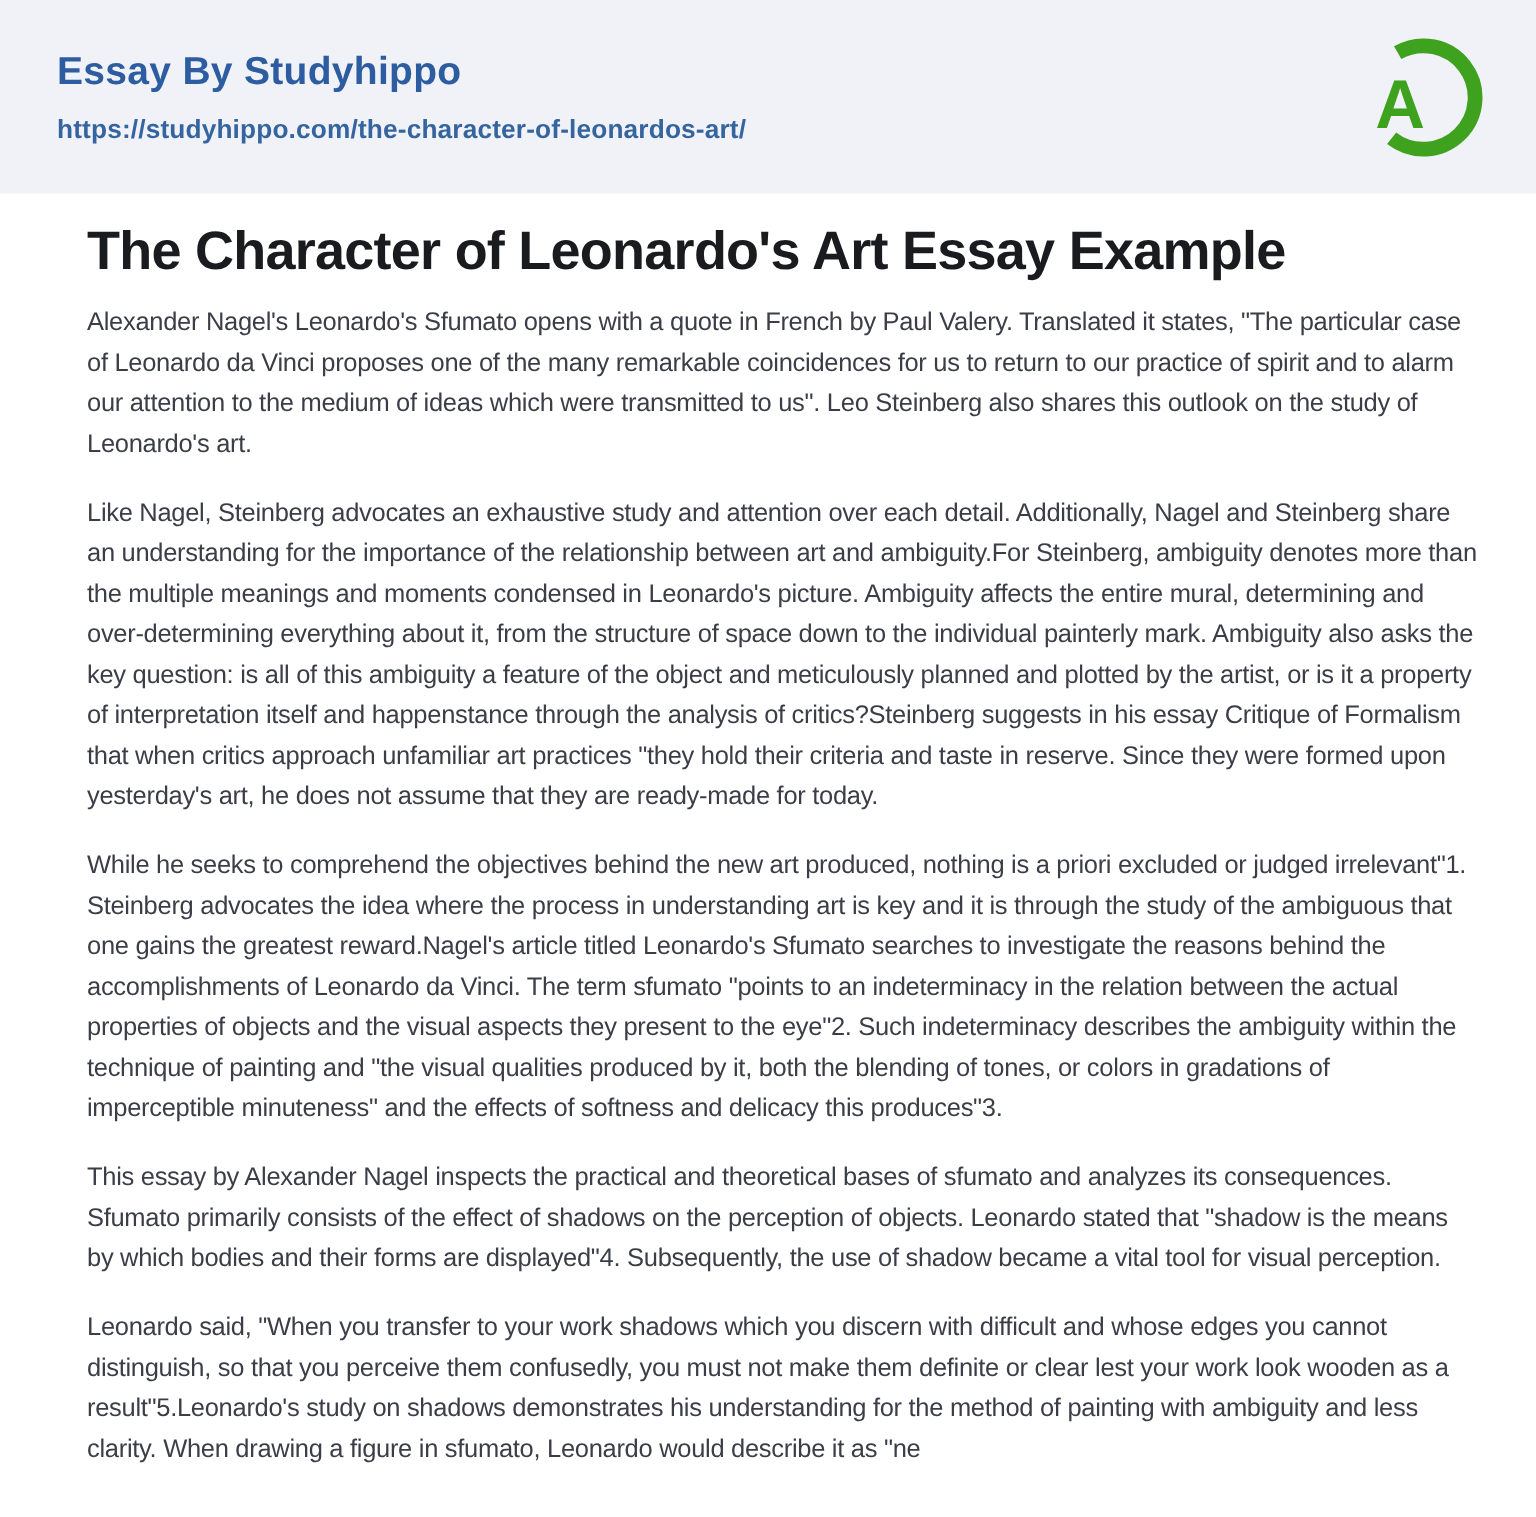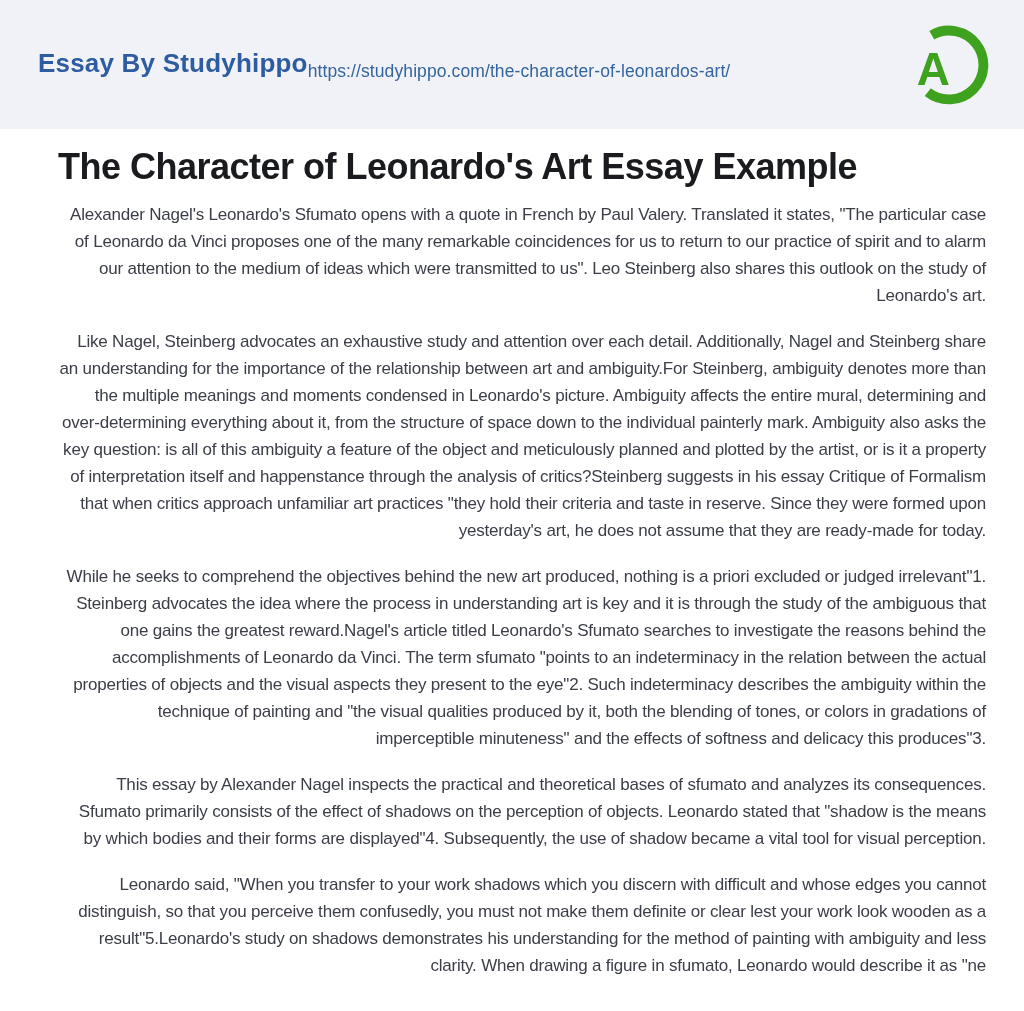--- a/index.html
+++ b/index.html
@@ -11,32 +11,32 @@
     overflow: hidden;
   }
   .page-header {
     background: #f1f2f7;
     height: 129px;
     padding: 0 34px 0 38px;
     display: flex;
     align-items: center;
     justify-content: space-between;
   }
-  .header-text { display: flex; }
+  .header-text { display: flex; flex-direction: column; }
   .site-title {
     color: #2d5da0;
     font-size: 26px;
     font-weight: bold;
     letter-spacing: 0.2px;
     line-height: 1.2;
   }
   .article-url {
     color: #35659f;
     font-size: 17.5px;
-    font-weight: normal;
+    font-weight: bold;
     text-decoration: none;
     margin-top: 13px;
     letter-spacing: 0.1px;
   }
   .logo-wrap { width: 82px; height: 82px; flex: 0 0 auto; }
   .logo-wrap svg { width: 82px; height: 82px; display: block; }
   .logo-letter {
     font-family: "Liberation Sans", sans-serif;
     font-weight: 700;
     font-size: 56px;
@@ -52,21 +52,20 @@
     line-height: 1.2;
     margin-bottom: 13px;
   }
   .article-body p {
     color: #3b3e47;
     font-size: 17px;
     line-height: 27px;
     letter-spacing: -0.2px;
     margin-bottom: 19px;
     max-width: 950px;
-    text-align: right;
   }
 </style>
 </head>
 <body>
 
 <header class="page-header">
   <div class="header-text">
     <div class="site-title">Essay By Studyhippo</div>
     <a class="article-url">https://studyhippo.com/the-character-of-leonardos-art/</a>
   </div>

